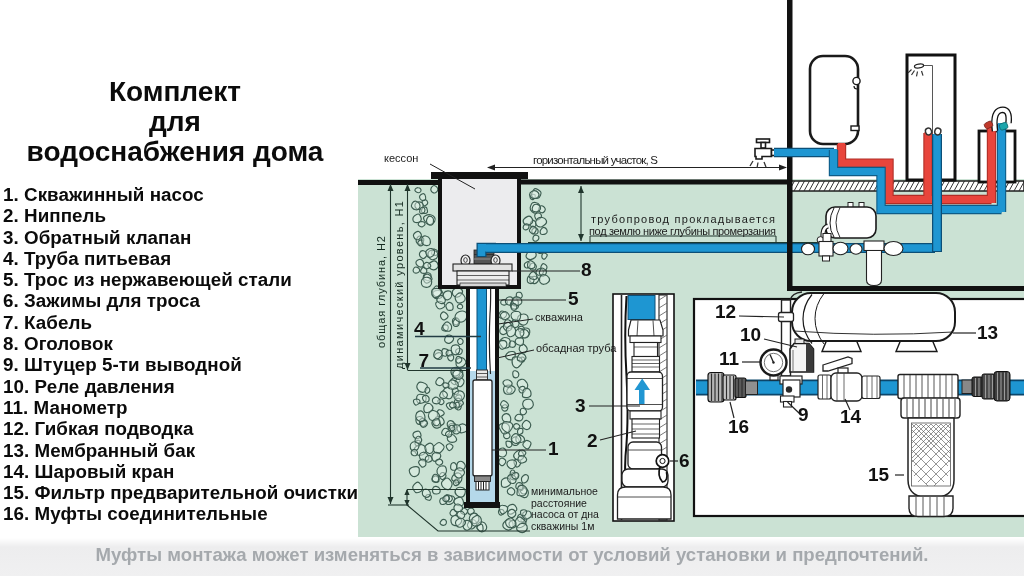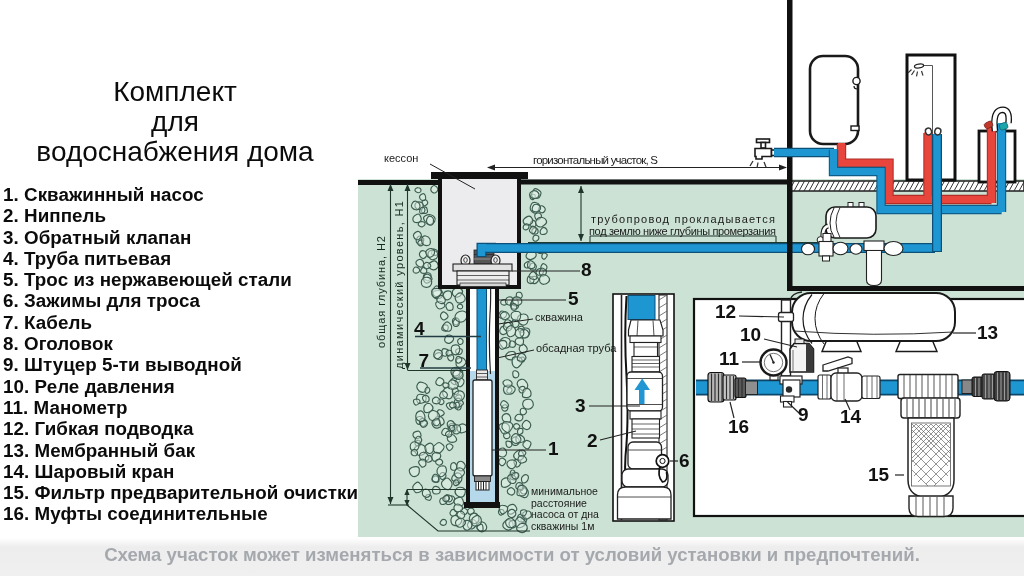--- a/index.html
+++ b/index.html
@@ -1,17 +1,17 @@
 <!DOCTYPE html>
 <html><head>
 <meta charset="utf-8">
 <style>
   html,body{margin:0;padding:0;background:#fff;}
   #page{position:relative;width:1024px;height:576px;overflow:hidden;font-family:"Liberation Sans", sans-serif;background:#fff;}
-  .ttl{position:absolute;left:10px;top:77px;width:330px;text-align:center;font-weight:normal;font-size:28px;line-height:30px;color:#0b0b0b;letter-spacing:0px;}
+  .ttl{position:absolute;left:10px;top:77px;width:330px;text-align:center;font-weight:bold;font-size:28px;line-height:30px;color:#0b0b0b;letter-spacing:0px;}
   .lst{position:absolute;left:3px;top:184px;font-weight:bold;font-size:18.8px;line-height:21.3px;letter-spacing:0.05px;color:#0b0b0b;white-space:nowrap;}
   .cap{position:absolute;left:0;top:544px;width:1024px;text-align:center;font-weight:bold;font-size:18.6px;color:#a5a9ad;}
   svg{position:absolute;left:0;top:0;}
   svg text{font-family:"Liberation Sans", sans-serif;}
 </style>
 </head>
 <body>
 <div id="page">
 
 <svg width="1024" height="576" viewBox="0 0 1024 576">
@@ -839,14 +839,14 @@
 </g>
 
 </svg>
 
 <div class="ttl">Комплект<br>для<br>водоснабжения дома</div>
 
 <div class="lst">1. Скважинный насос<br>2. Ниппель<br>3. Обратный клапан<br>4. Труба питьевая<br>5. Трос из нержавеющей стали<br>6. Зажимы для троса<br>7. Кабель<br>8. Оголовок<br>9. Штуцер 5-ти выводной<br>10. Реле давления<br>11. Манометр<br>12. Гибкая подводка<br>13. Мембранный бак<br>14. Шаровый кран<br>15. Фильтр предварительной очистки<br>16. Муфты соединительные</div>
 
 <div style="position:absolute;left:0;top:538px;width:1024px;height:38px;background:linear-gradient(#ffffff, #ededee 9px, #f0f0f1);"></div>
 
-<div class="cap">Схема участок может изменяться в зависимости от условий установки и предпочтений.</div>
+<div class="cap">Муфты монтажа может изменяться в зависимости от условий установки и предпочтений.</div>
 </div>
 
 </body></html>

